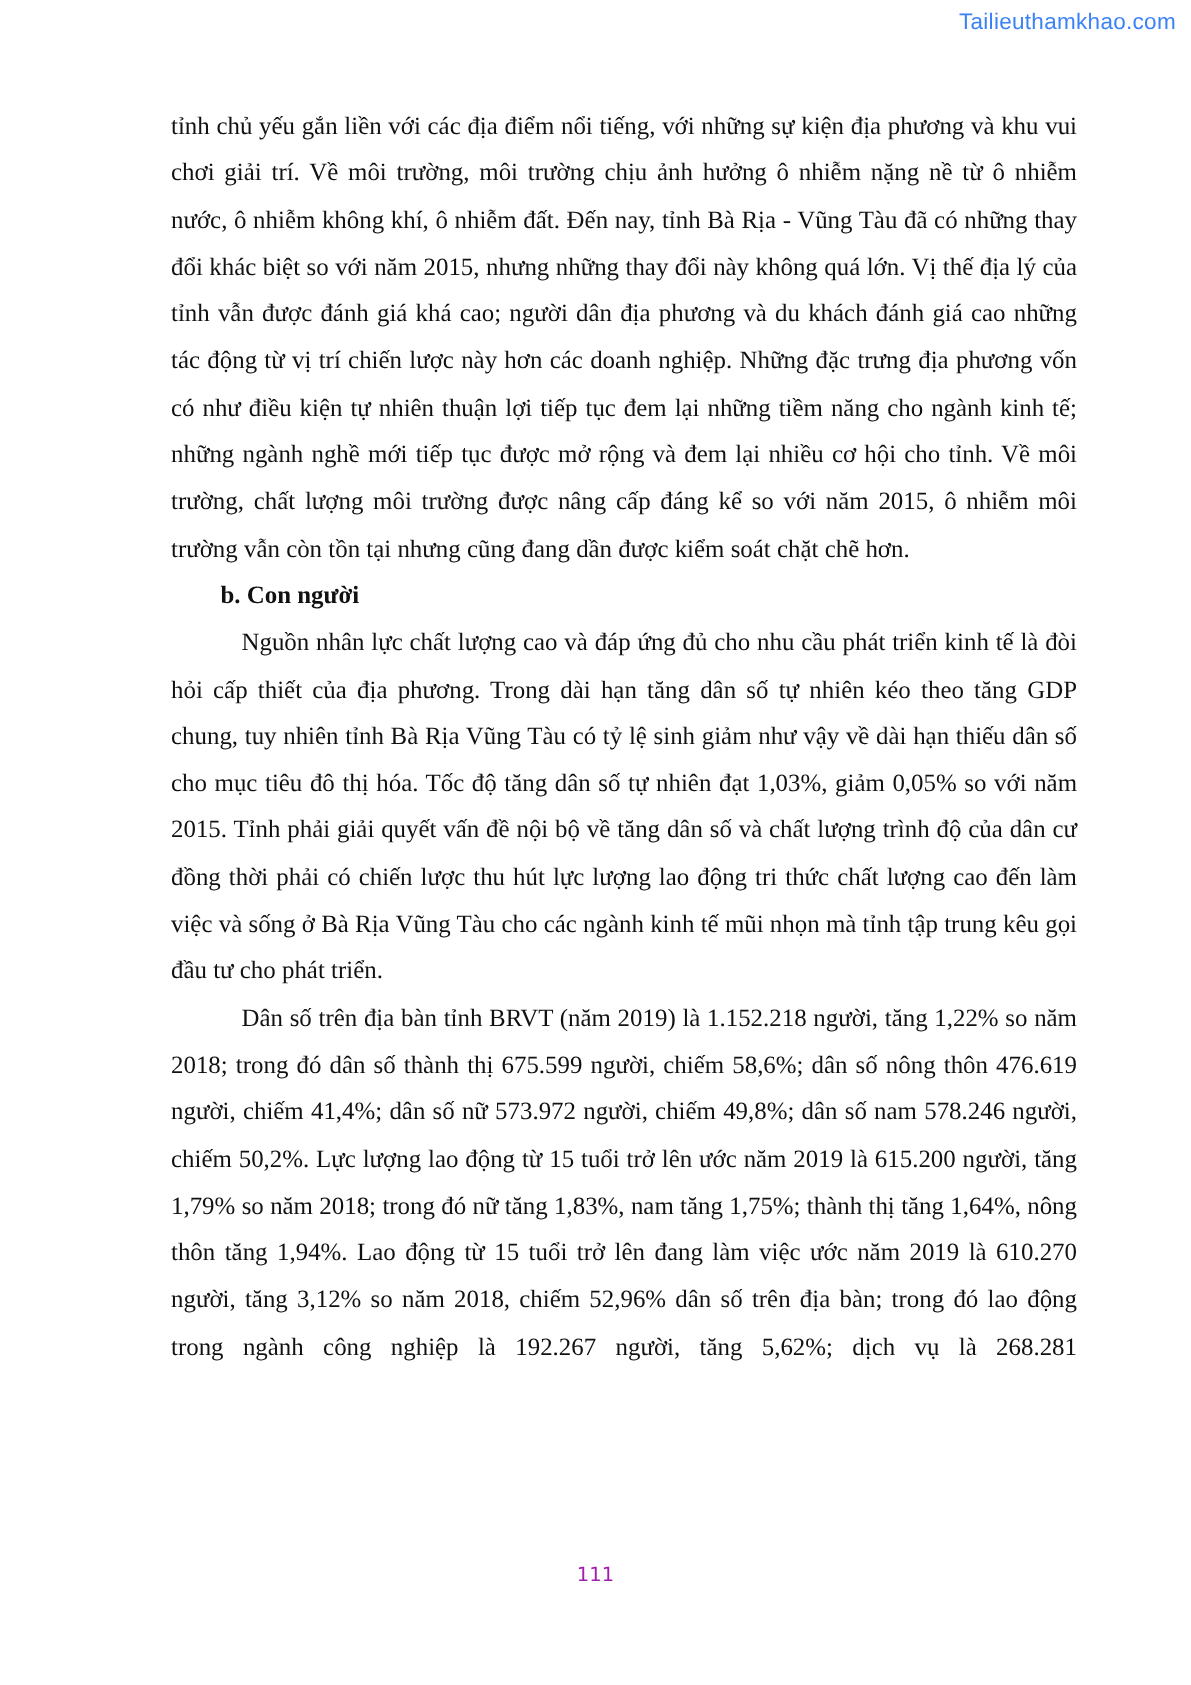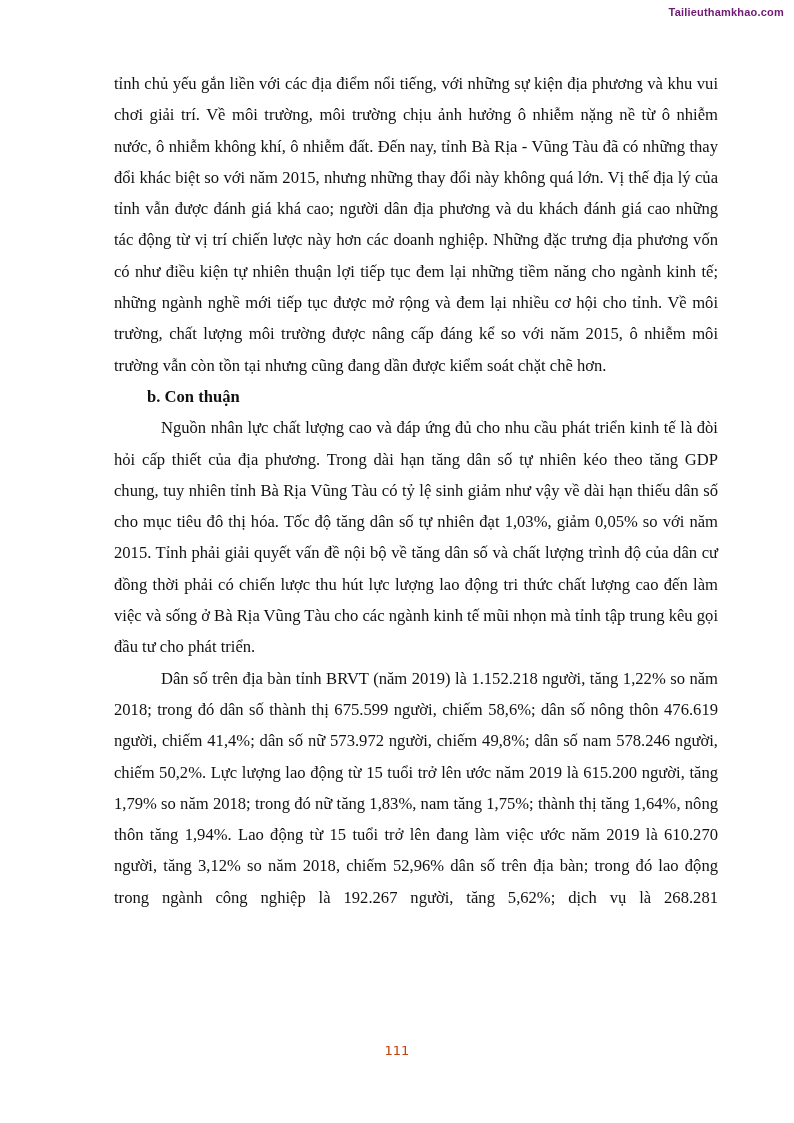--- a/index.html
+++ b/index.html
@@ -13,24 +13,23 @@
       position: relative;
       overflow: hidden;
       font-family: "Liberation Serif", "DejaVu Serif", serif;
       color: #111111;
     }
     .watermark {
       position: absolute;
       top: 6px;
       right: 10px;
       font-family: "Liberation Sans", "DejaVu Sans", sans-serif;
-      font-size: 11px;
-      color: #701a75;
+      font-size: 15px;
+      color: #3b82f6;
       letter-spacing: 0.2px;
-      font-weight: bold;
     }
     .page-body {
       position: absolute;
       left: 114px;
       top: 68px;
       width: 604px;
     }
     .para {
       margin: 0;
       font-size: 16.6px;
@@ -52,28 +51,28 @@
       padding-left: 33px;
     }
     .page-number {
       position: absolute;
       top: 1043px;
       left: 0;
       width: 794px;
       text-align: center;
       font-family: "DejaVu Sans", "Liberation Sans", sans-serif;
       font-size: 13px;
-      color: #c2410c;
+      color: #a21caf;
     }
   </style>
 </head>
 <body>
 
 <div class="watermark">Tailieuthamkhao.com</div>
 
 <div class="page-body">
   <p class="para last-left">tỉnh chủ yếu gắn liền với các địa điểm nổi tiếng, với những sự kiện địa phương và khu vui chơi giải trí. Về môi trường, môi trường chịu ảnh hưởng ô nhiễm nặng nề từ ô nhiễm nước, ô nhiễm không khí, ô nhiễm đất. Đến nay, tỉnh Bà Rịa - Vũng Tàu đã có những thay đổi khác biệt so với năm 2015, nhưng những thay đổi này không quá lớn. Vị thế địa lý của tỉnh vẫn được đánh giá khá cao; người dân địa phương và du khách đánh giá cao những tác động từ vị trí chiến lược này hơn các doanh nghiệp. Những đặc trưng địa phương vốn có như điều kiện tự nhiên thuận lợi tiếp tục đem lại những tiềm năng cho ngành kinh tế; những ngành nghề mới tiếp tục được mở rộng và đem lại nhiều cơ hội cho tỉnh. Về môi trường, chất lượng môi trường được nâng cấp đáng kể so với năm 2015, ô nhiễm môi trường vẫn còn tồn tại nhưng cũng đang dần được kiểm soát chặt chẽ hơn.</p>
-  <p class="heading">b. Con thuận</p>
+  <p class="heading">b. Con người</p>
   <p class="para indent last-left">Nguồn nhân lực chất lượng cao và đáp ứng đủ cho nhu cầu phát triển kinh tế là đòi hỏi cấp thiết của địa phương. Trong dài hạn tăng dân số tự nhiên kéo theo tăng GDP chung, tuy nhiên tỉnh Bà Rịa Vũng Tàu có tỷ lệ sinh giảm như vậy về dài hạn thiếu dân số cho mục tiêu đô thị hóa. Tốc độ tăng dân số tự nhiên đạt 1,03%, giảm 0,05% so với năm 2015. Tỉnh phải giải quyết vấn đề nội bộ về tăng dân số và chất lượng trình độ của dân cư đồng thời phải có chiến lược thu hút lực lượng lao động tri thức chất lượng cao đến làm việc và sống ở Bà Rịa Vũng Tàu cho các ngành kinh tế mũi nhọn mà tỉnh tập trung kêu gọi đầu tư cho phát triển.</p>
   <p class="para indent" style="text-align-last: justify;">Dân số trên địa bàn tỉnh BRVT (năm 2019) là 1.152.218 người, tăng 1,22% so năm 2018; trong đó dân số thành thị 675.599 người, chiếm 58,6%; dân số nông thôn 476.619 người, chiếm 41,4%; dân số nữ 573.972 người, chiếm 49,8%; dân số nam 578.246 người, chiếm 50,2%. Lực lượng lao động từ 15 tuổi trở lên ước năm 2019 là 615.200 người, tăng 1,79% so năm 2018; trong đó nữ tăng 1,83%, nam tăng 1,75%; thành thị tăng 1,64%, nông thôn tăng 1,94%. Lao động từ 15 tuổi trở lên đang làm việc ước năm 2019 là 610.270 người, tăng 3,12% so năm 2018, chiếm 52,96% dân số trên địa bàn; trong đó lao động trong ngành công nghiệp là 192.267 người, tăng 5,62%; dịch vụ là 268.281</p>
 </div>
 
 <div class="page-number">111</div>
 
 </body></html>

